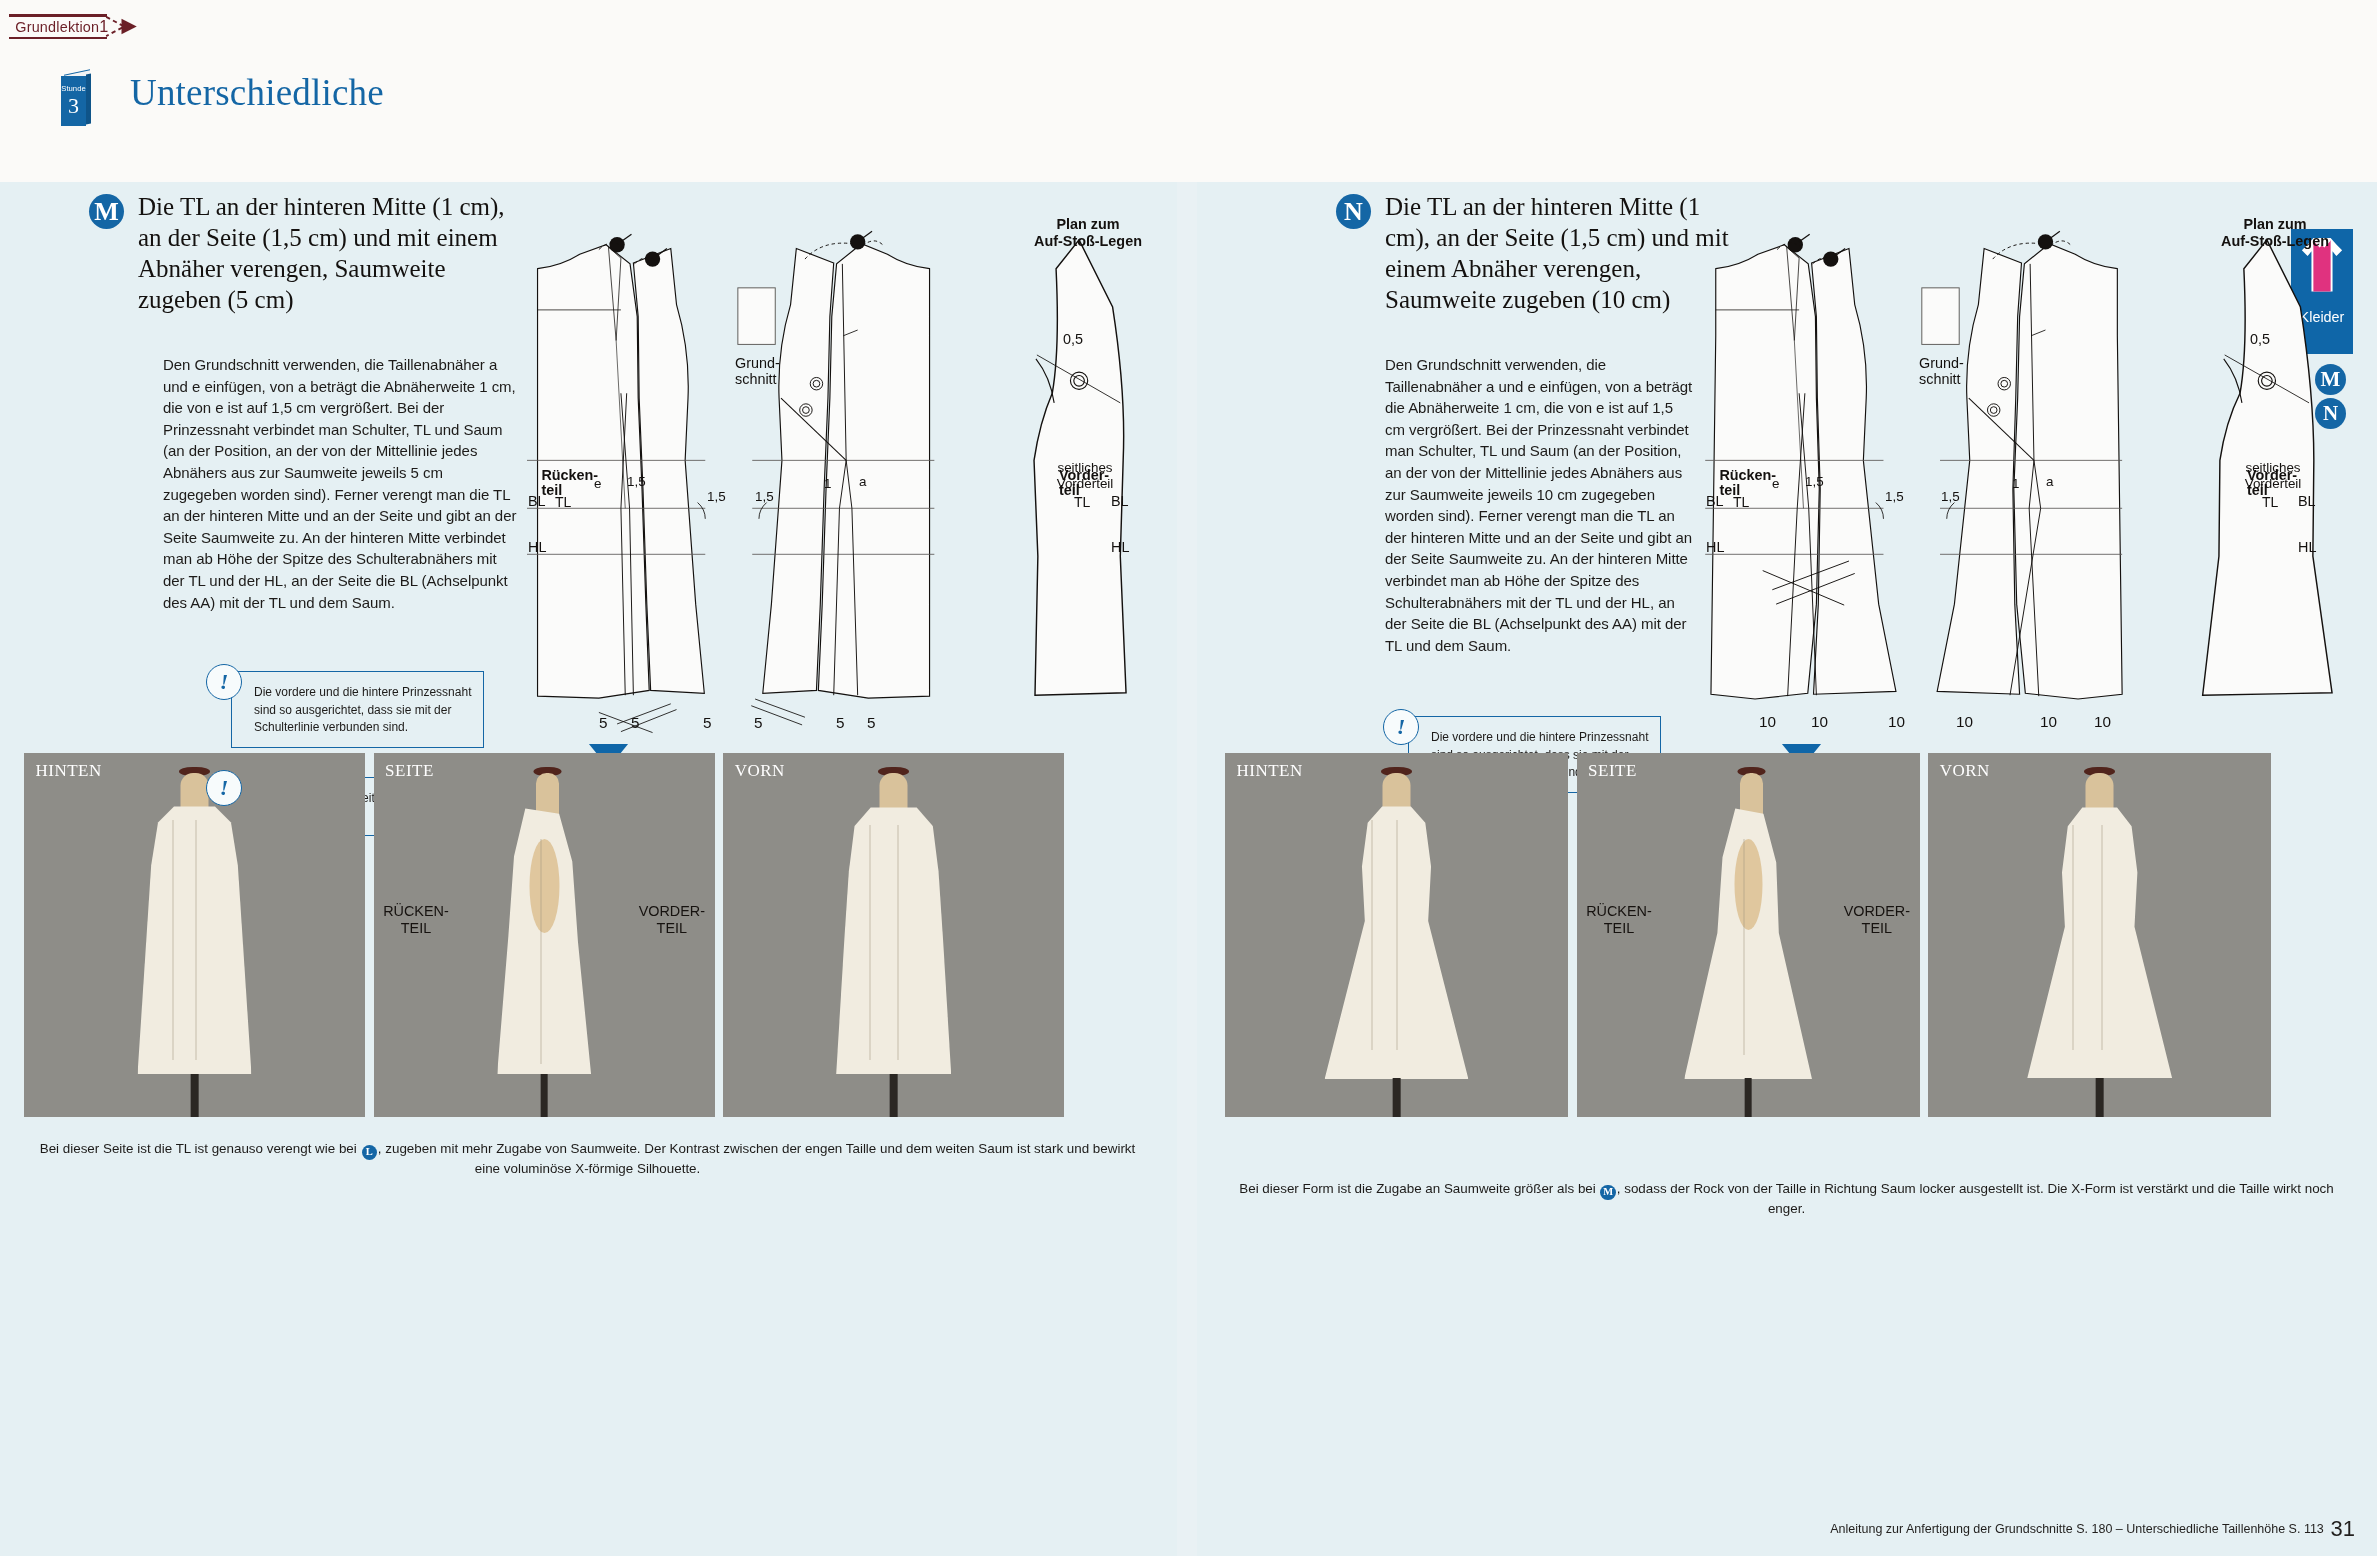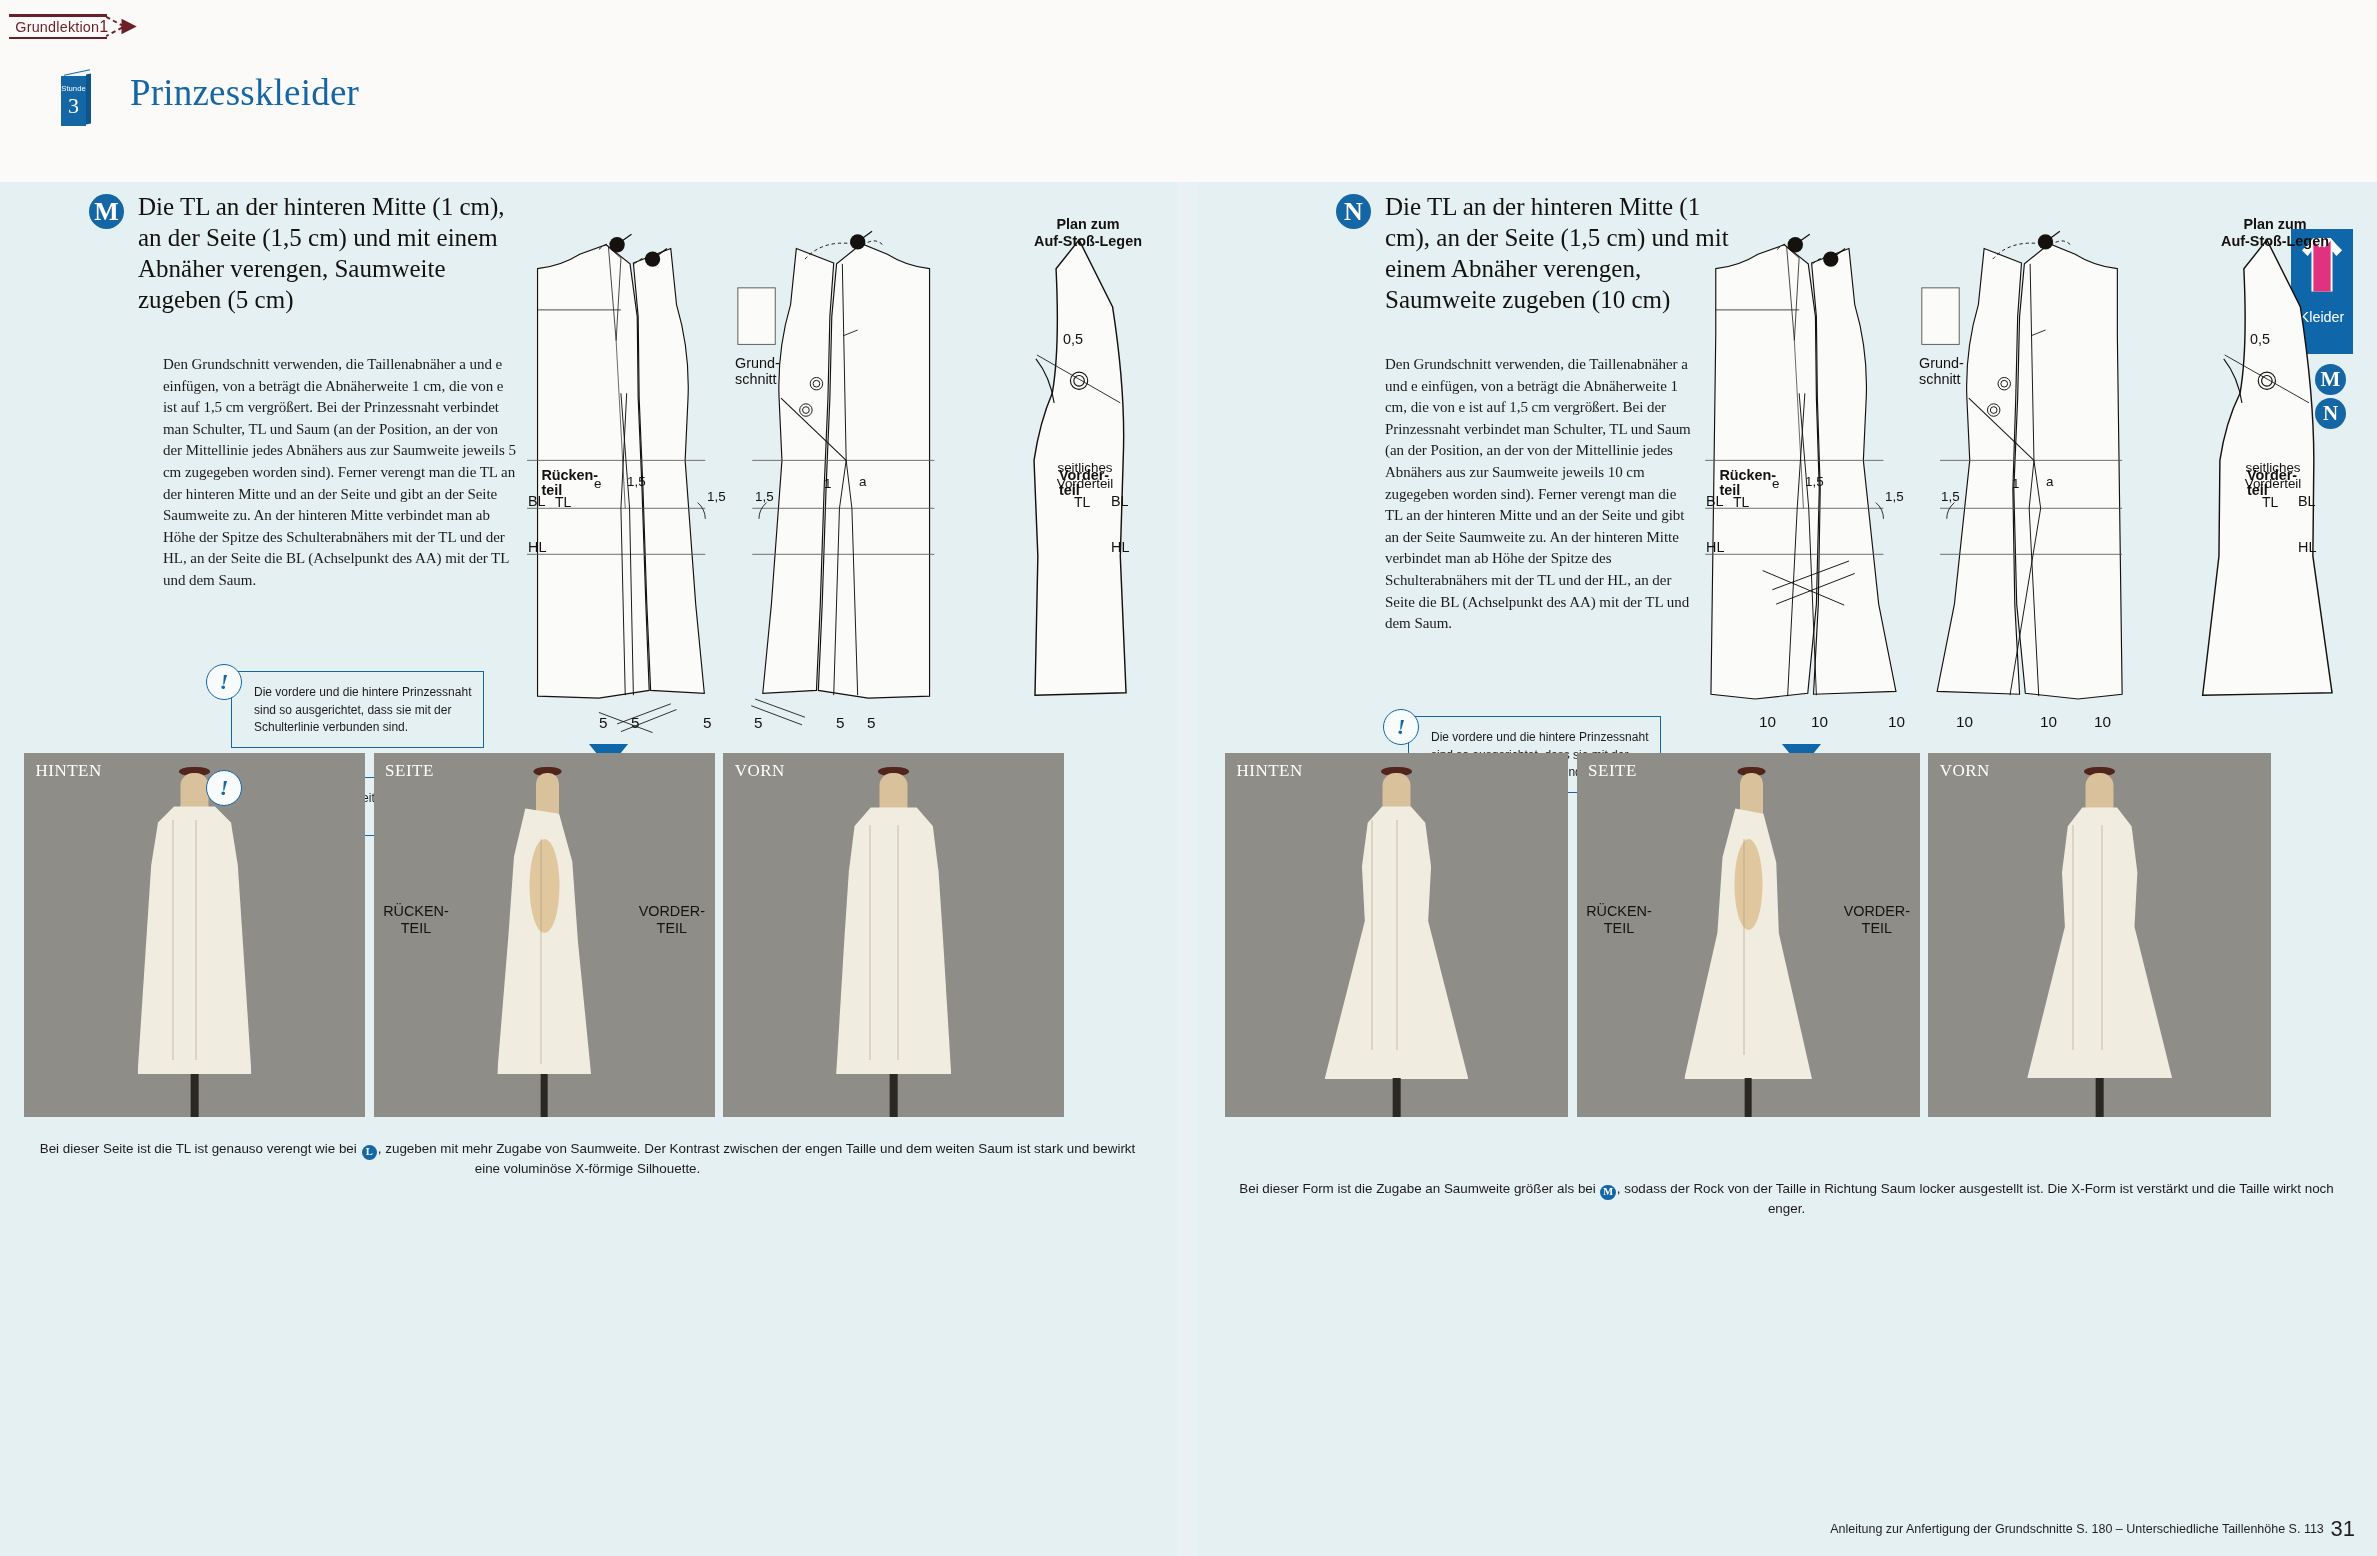--- a/index.html
+++ b/index.html
@@ -95,21 +95,21 @@
   }
 
   .sec-heading {
     position: absolute;
     font-family: "Liberation Serif", serif;
     font-size: 25px; line-height: 1.24; color: #14110f;
     width: 383px;
   }
   .sec-body {
     position: absolute;
-    font-family: Liberation Serif, serif;
+    font-family: Liberation Sans, sans-serif;
     font-size: 15px; line-height: 1.44; color: #1d1b19;
     width: 357px; letter-spacing: -0.05px;
   }
 
   
   .note { position: absolute; }
   .note .nbox {
     position: absolute; left: 25px; top: 6.7px;
     border: 1.9px solid #1466a5;
     background: transparent;
@@ -236,21 +236,21 @@
   </svg>
 </div>
 
 <div class="stundebox">
   <div class="pages"></div>
   <div class="spine"></div>
   <div class="book"></div>
   <div class="s-word">Stunde</div>
   <div class="s-num">3</div>
 </div>
-<div class="maintitle">Prinzesskleider</div>
+<div class="maintitle">Unterschiedliche</div>
 
 <div class="sidetab">
   <svg width="46" height="72" viewBox="0 0 96 150">
     <path d="M30 8 L18 22 L6 34 L18 46 L26 36 L26 120 L70 120 L70 36 L78 46 L90 34 L78 22 L66 8 Z" fill="#ffffff"></path>
     <path d="M34 10 L48 26 L62 10 L66 14 L66 120 L30 120 L30 14 Z" fill="#e0327f"></path>
     <path d="M34 8 L48 24 L43 28 L30 14 Z" fill="#ffffff"></path>
     <path d="M62 8 L48 24 L53 28 L66 14 Z" fill="#ffffff"></path>
   </svg>
   <div class="tab-label">Kleider</div>
 </div>

